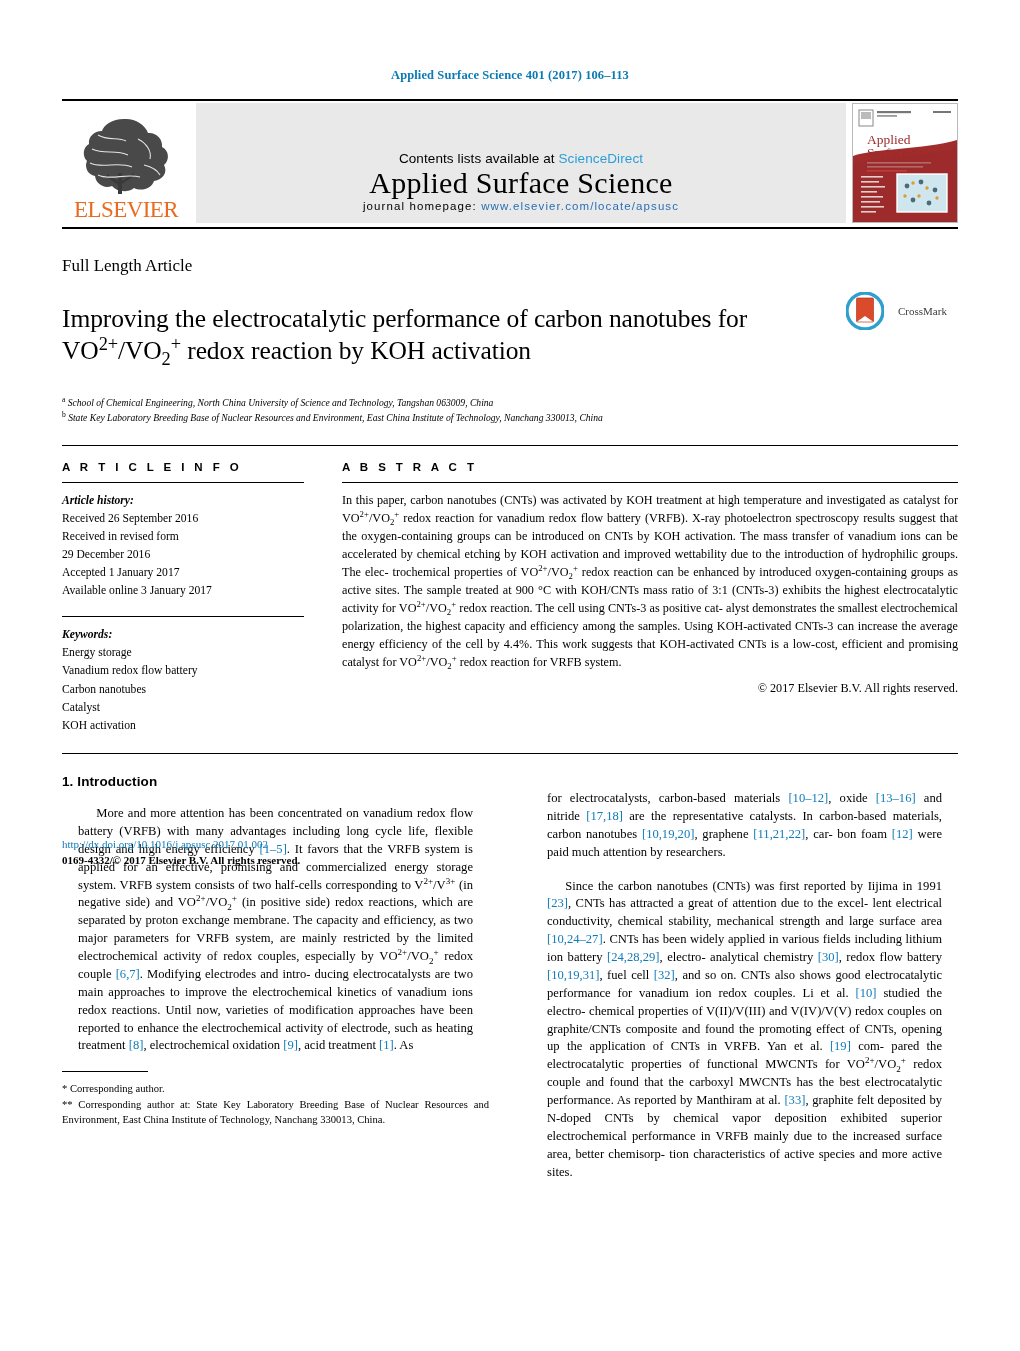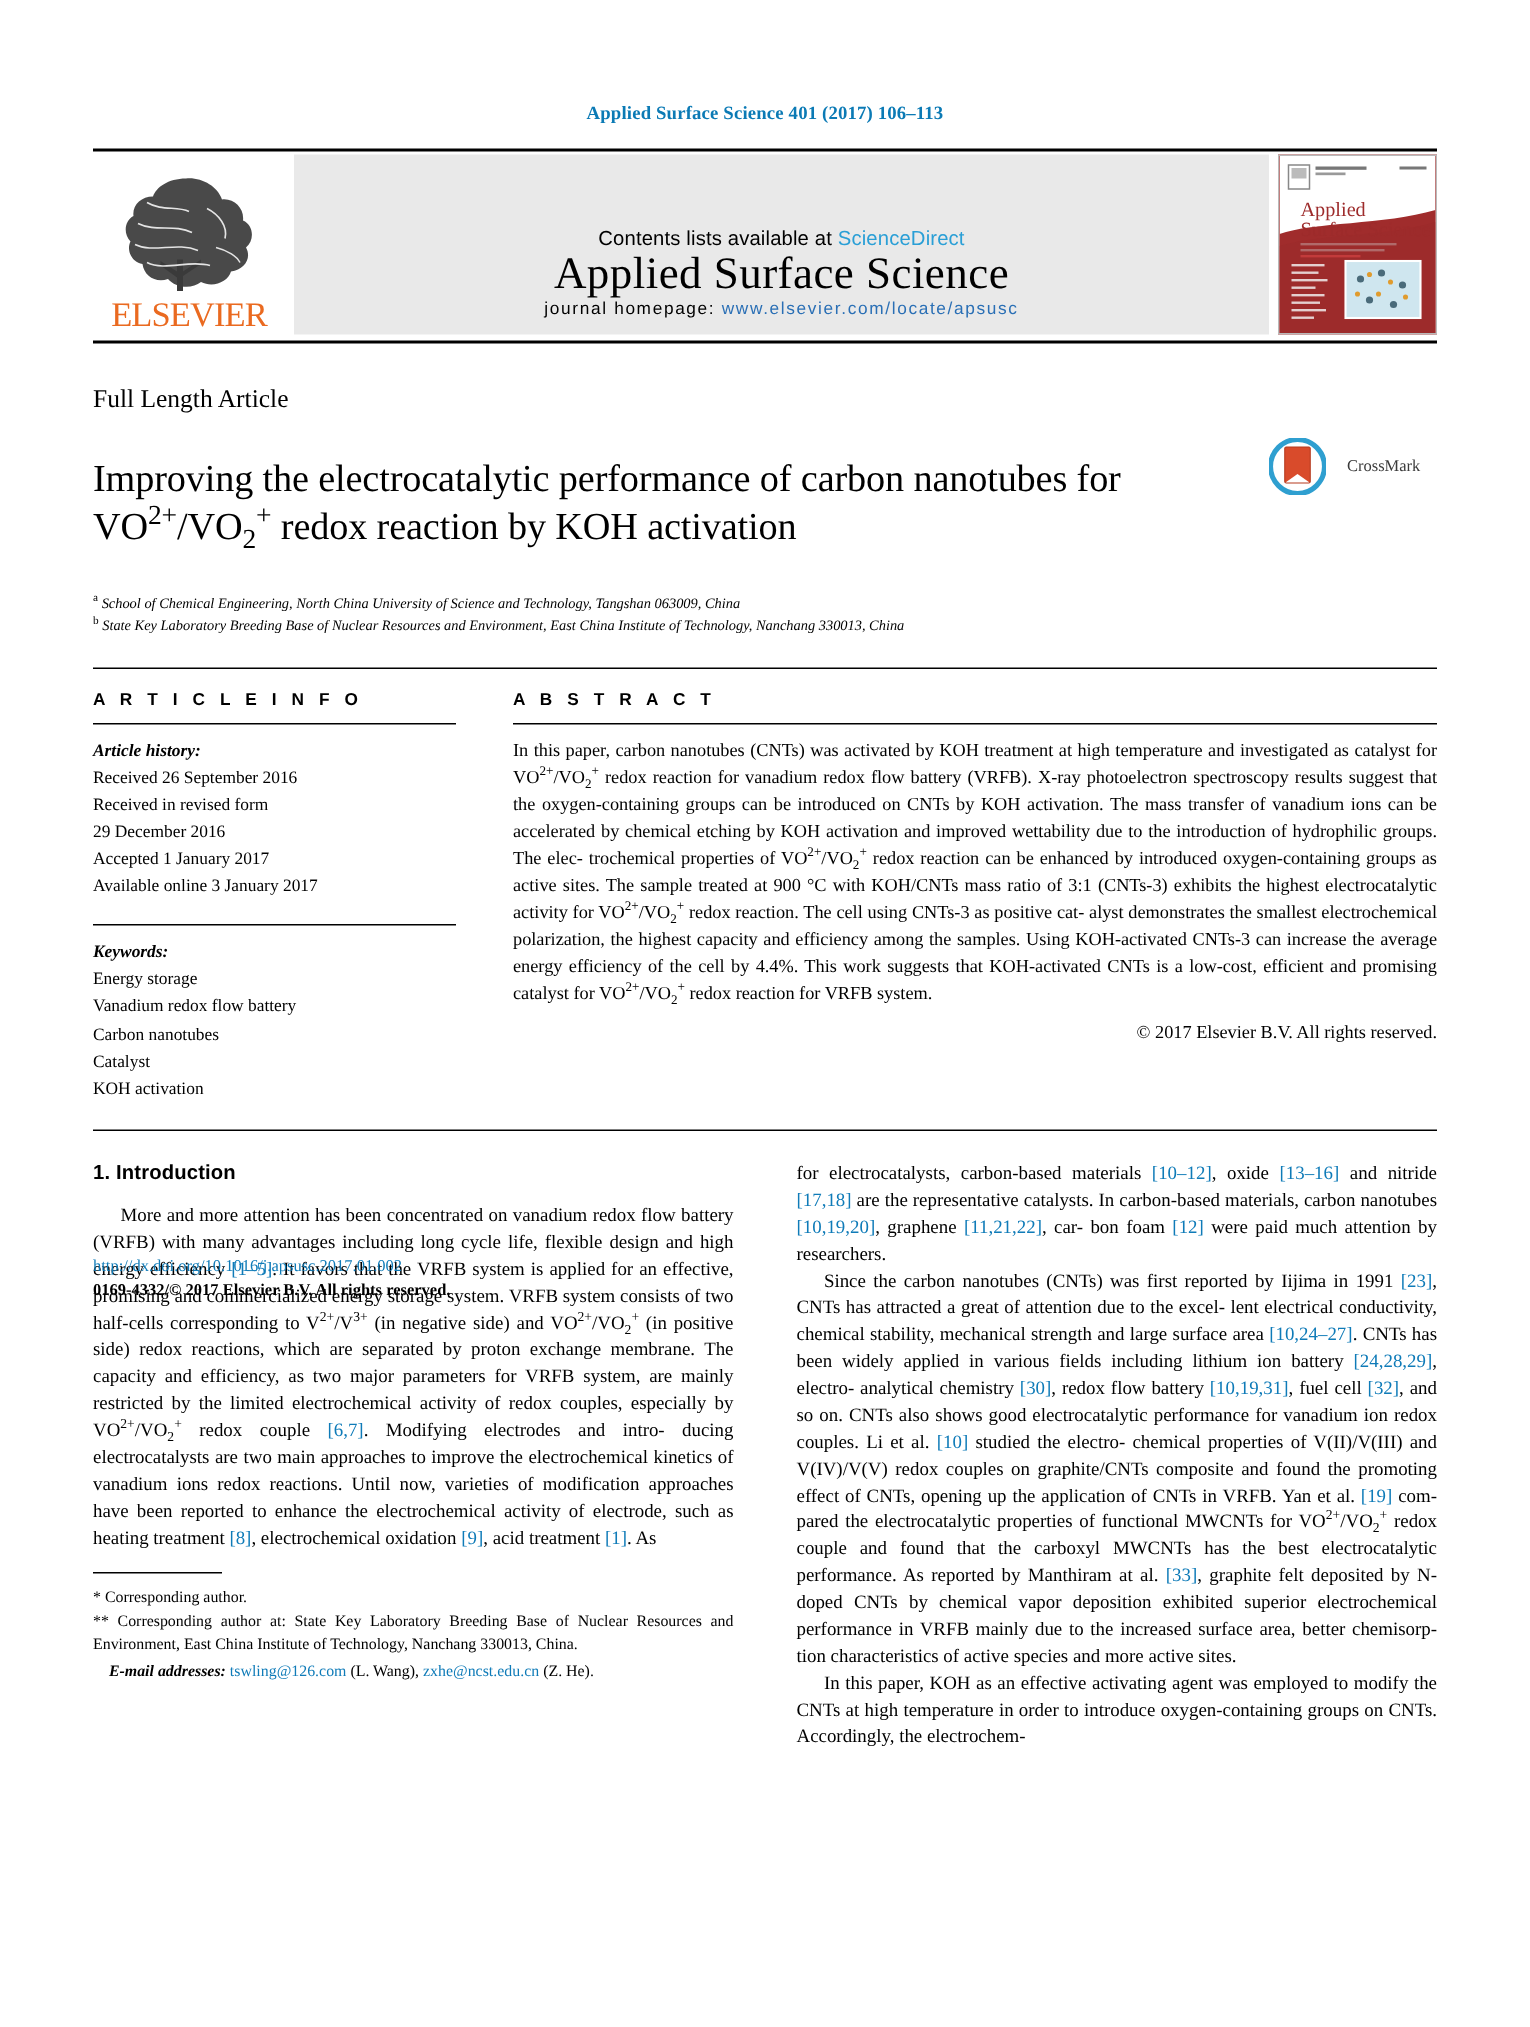--- a/index.html
+++ b/index.html
@@ -178,21 +178,21 @@
   }
   .bcol { flex:1 1 0; min-width:0; }
   h2.section-title {
     font-family:"Liberation Sans", sans-serif;
     font-size:13.5px;
     font-weight:bold;
     margin:0 0 13px 0;
     letter-spacing:.1px;
   }
   p.body-p {
-    margin:0;
+    margin:16px;
     font-size:12.6px;
     line-height:1.42;
     text-align:justify;
     text-indent:1.45em;
     font-family:"Liberation Serif", serif;
   }
   p.body-p + p.body-p { margin-top:0; }
   .ref { color:#0f7bb8; }
 
   
@@ -410,27 +410,20 @@
         ducing electrocatalysts are two main approaches to improve the
         electrochemical kinetics of vanadium ions redox reactions. Until
         now, varieties of modification approaches have been reported to
         enhance the electrochemical activity of electrode, such as heating
         treatment <span class="ref">[8]</span>, electrochemical oxidation <span class="ref">[9]</span>, acid treatment <span class="ref">[1]</span>. As
       </p>
 
       <div class="footnotes">
         <div class="fn">*  Corresponding author.</div>
         <div class="fn">**  Corresponding author at: State Key Laboratory Breeding Base of Nuclear Resources and Environment, East China Institute of Technology, Nanchang 330013, China.</div>
-        <div class="fn fn-email">
-          &nbsp;&nbsp;&nbsp;&nbsp;<i>E-mail addresses:</i>
-          <span class="link">tswling@126.com</span>
-          <span>(L. Wang),</span>
-          <span class="link">zxhe@ncst.edu.cn</span>
-          <span>(Z. He).</span>
-        </div>
       </div>
     </div>
 
     <div class="bcol">
       <p class="body-p" style="text-indent:0">
         for electrocatalysts, carbon-based materials <span class="ref">[10–12]</span>, oxide <span class="ref">[13–16]</span>
         and nitride <span class="ref">[17,18]</span> are the representative catalysts. In carbon-based
         materials, carbon nanotubes <span class="ref">[10,19,20]</span>, graphene <span class="ref">[11,21,22]</span>, car-
         bon foam <span class="ref">[12]</span> were paid much attention by researchers.
       </p>
@@ -447,25 +440,20 @@
         graphite/CNTs composite and found the promoting effect of CNTs,
         opening up the application of CNTs in VRFB. Yan et al. <span class="ref">[19]</span> com-
         pared the electrocatalytic properties of functional MWCNTs for
         VO<sup>2+</sup>/VO<sub>2</sub><sup>+</sup> redox couple and found that the carboxyl MWCNTs has
         the best electrocatalytic performance. As reported by Manthiram
         at al. <span class="ref">[33]</span>, graphite felt deposited by N-doped CNTs by chemical
         vapor deposition exhibited superior electrochemical performance
         in VRFB mainly due to the increased surface area, better chemisorp-
         tion characteristics of active species and more active sites.
       </p>
-      <p class="body-p">
-        In this paper, KOH as an effective activating agent was employed
-        to modify the CNTs at high temperature in order to introduce
-        oxygen-containing groups on CNTs. Accordingly, the electrochem-
-      </p>
     </div>
   </div>
 
   <div class="doi-block">
     <div class="doi-link">http://dx.doi.org/10.1016/j.apsusc.2017.01.002</div>
     <div class="issn">0169-4332/© 2017 Elsevier B.V. All rights reserved.</div>
   </div>
 
 </div>
 

